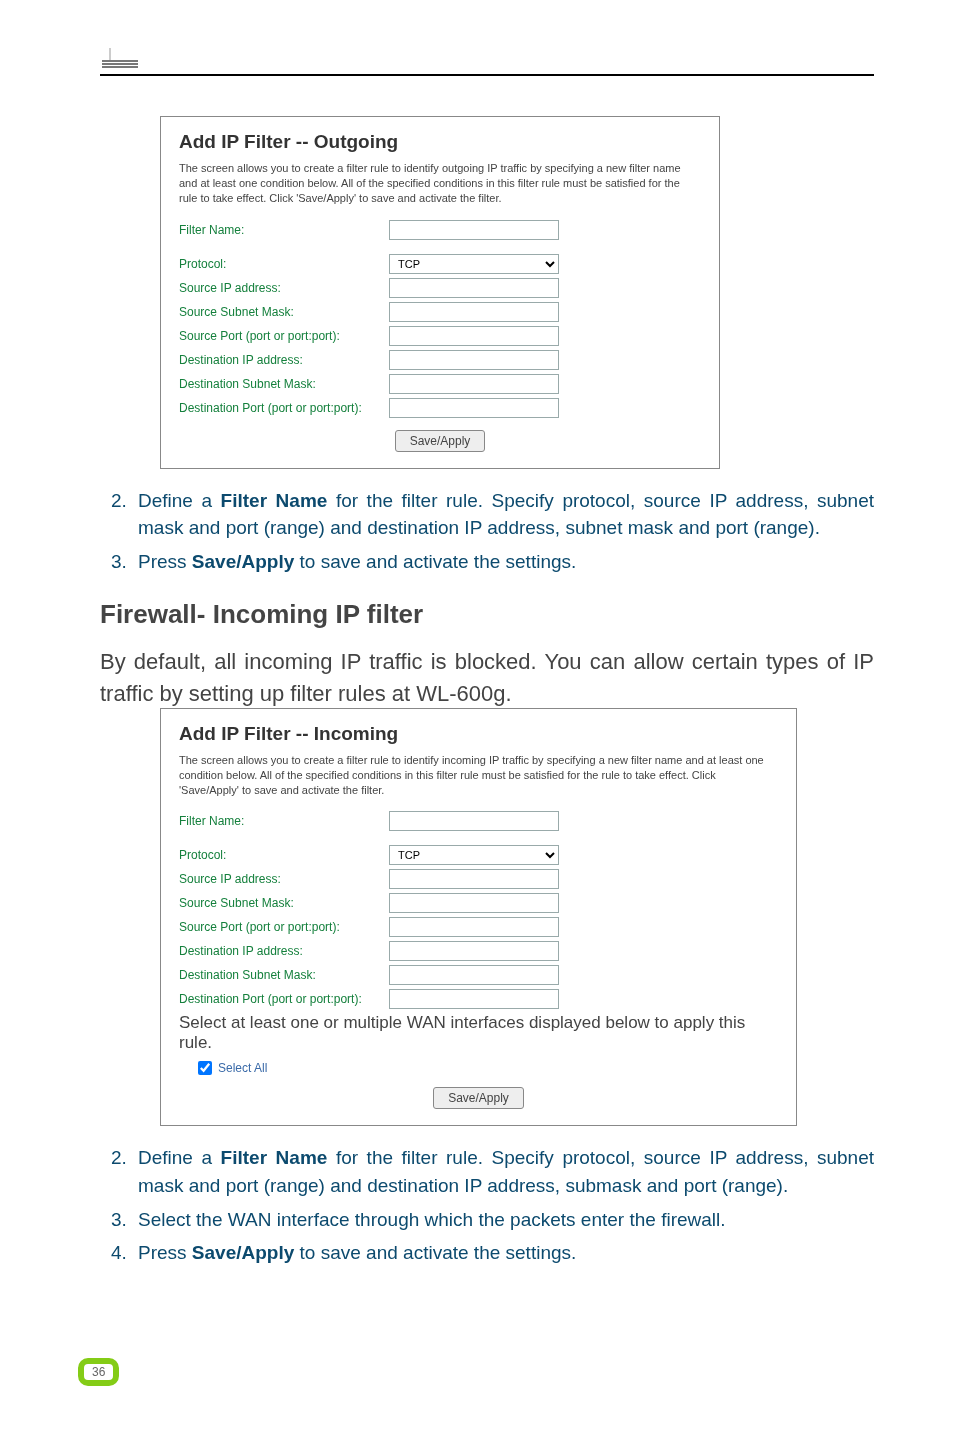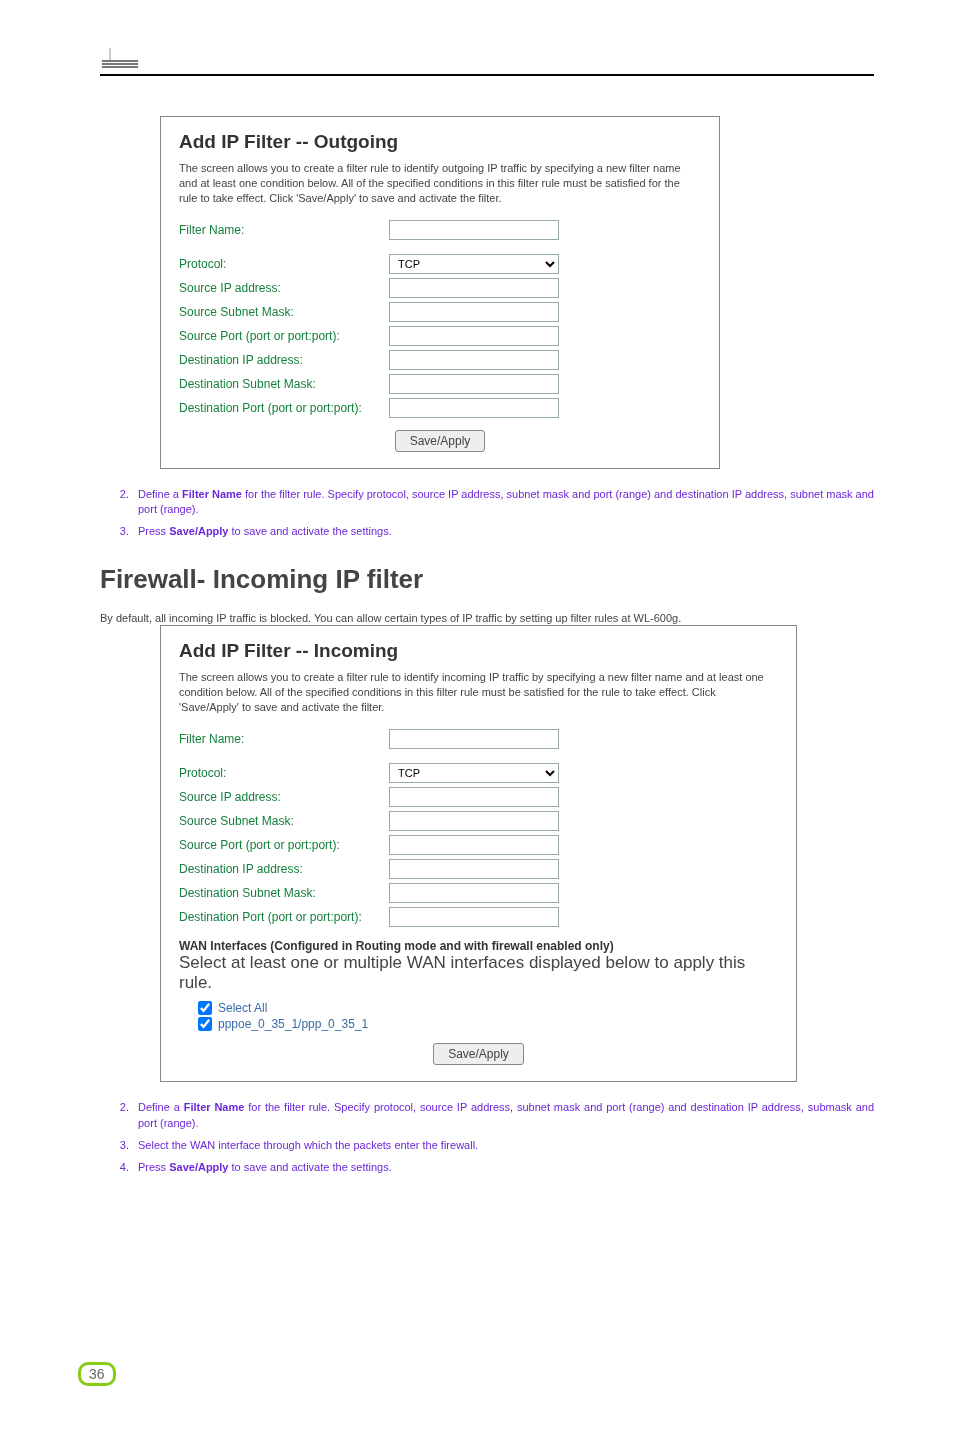--- a/index.html
+++ b/index.html
@@ -128,54 +128,54 @@
     margin-bottom: 8px;
     filter: blur(0.5px);
   }
 
   ol.steps {
     list-style: decimal;
     padding-left: 32px;
     margin-bottom: 24px;
   }
   ol.steps > li {
-    font-size: 11px;
-    color: #6d28d9;
+    font-size: 19px;
+    color: #0c4a6e;
     line-height: 1.45;
     margin-bottom: 6px;
     padding-left: 6px;
     text-align: justify;
   }
   .bold { font-weight: bold; }
 
   h2.section {
     font-size: 26px;
     font-weight: bold;
     color: #444;
     margin: 8px 0 16px 0;
   }
   p.body {
-    font-size: 11px;
+    font-size: 22px;
     color: #444;
     line-height: 1.45;
     margin-bottom: 10px;
     text-align: justify;
   }
 
   .page-foot {
     position: absolute;
     left: 78px;
     bottom: 46px;
   }
   .page-num {
     display: inline-block;
-    border: 3px solid #84cc16;
+    border: 6px solid #84cc16;
     border-radius: 10px;
     padding: 1px 8px;
-    font-size: 14px;
+    font-size: 12px;
     color: #666;
   }
 </style>
 </head>
 <body>
 
 <div class="page">
 
   <div class="header-bar">
     <div class="header-icon">
@@ -277,30 +277,25 @@
       </div>
       <div class="field-row">
         <div class="field-label">Destination Subnet Mask:</div>
         <input class="field-input" style="">
       </div>
       <div class="field-row">
         <div class="field-label">Destination Port (port or port:port):</div>
         <input class="field-input" style="">
       </div>
 
-      <div class="wan-heading">WAN Interfaces (Configured in Routing mode and with firewall enabled only)</div>
       <div class="wan-sub">Select at least one or multiple WAN interfaces displayed below to apply this rule.</div>
 
       <div class="check-row">
         <input type="checkbox" checked="" style="">
         <span class="check-label">Select All</span>
-      </div>
-      <div class="check-row">
-        <input type="checkbox" checked="" style="">
-        <span class="check-label">pppoe_0_35_1/ppp_0_35_1</span>
       </div>
 
       <div class="btn-row">
         <span class="btn">Save/Apply</span>
       </div>
     </div>
   </div>
 
   <ol class="steps" start="2">
     <li><span>Define a <b>Filter Name</b> for the filter rule. Specify protocol, source IP address, subnet mask and port (range) and destination IP address, submask and port (range).</span></li>

